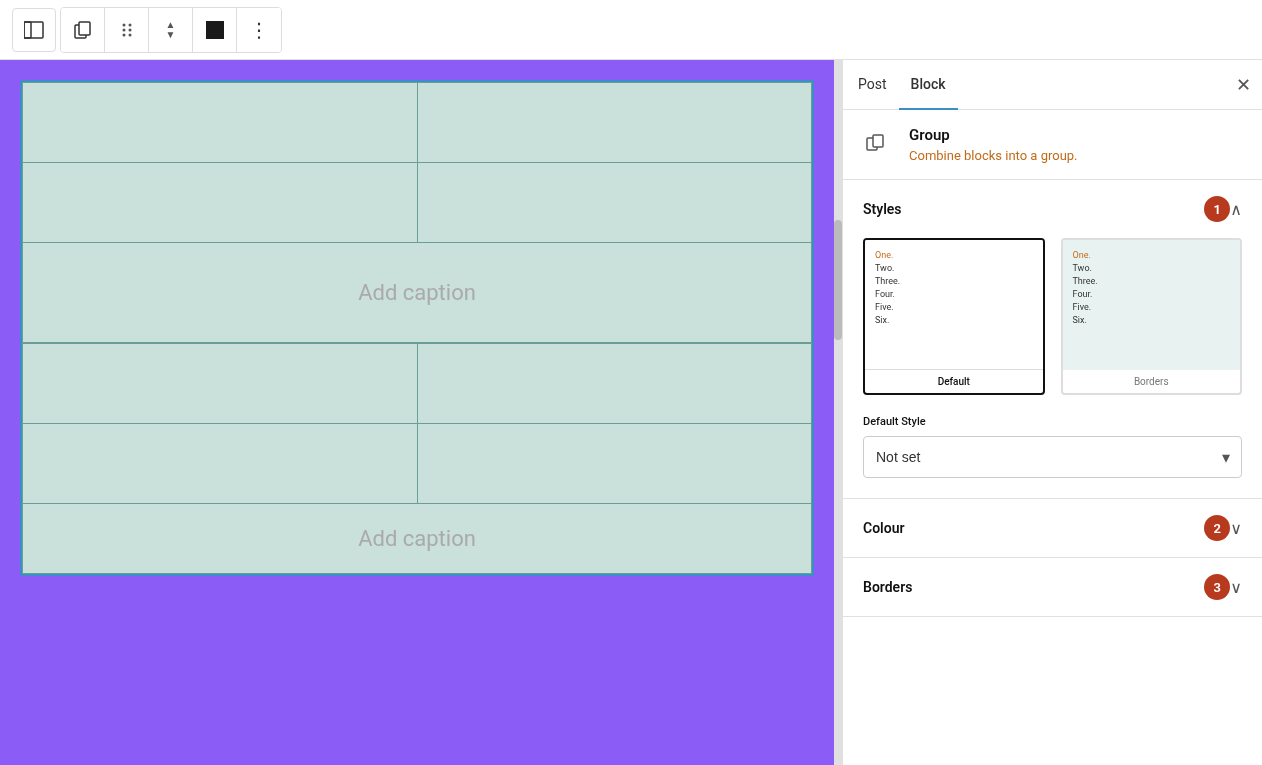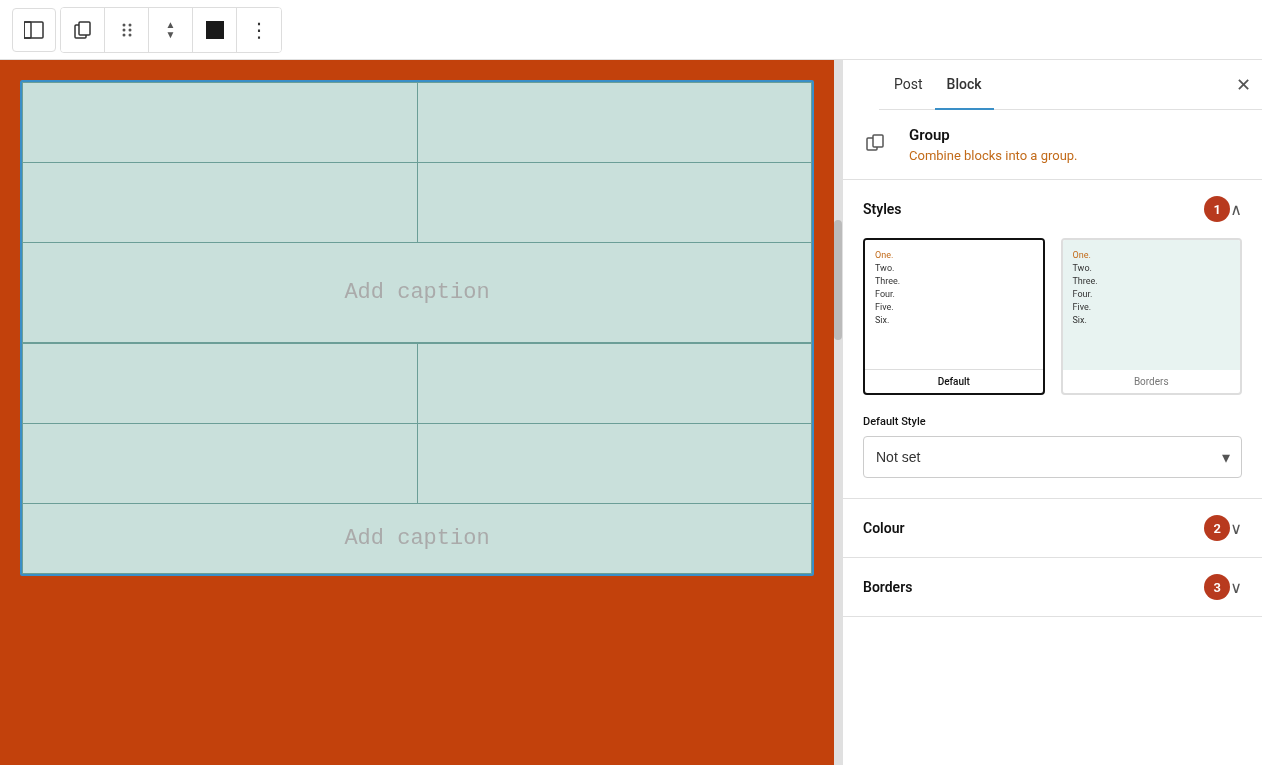--- a/index.html
+++ b/index.html
@@ -69,24 +69,23 @@
     
     .main {
       display: flex;
       flex: 1;
       overflow: hidden;
     }
 
     
     .editor {
       flex: 1;
-      background: #c2410c;
+      background: #8b5cf6;
       overflow-y: auto;
       position: relative;
-      font-family: Liberation Mono, monospace;
     }
 
     
     .table-wrapper {
       margin: 20px;
       border: 2px solid #3a8fc7;
       border-radius: 2px;
     }
 
     .block-table {
@@ -142,21 +141,20 @@
       overflow-y: auto;
     }
 
     
     .panel-tabs {
       display: flex;
       align-items: center;
       border-bottom: 1px solid #e0e0e0;
       padding: 0 3px;
       position: relative;
-      margin-left: 36px;
     }
     .panel-tab {
       padding: 16px 12px;
       font-size: 14px;
       color: #333;
       cursor: pointer;
       border-bottom: 2px solid transparent;
       margin-bottom: -1px;
     }
     .panel-tab.active {

